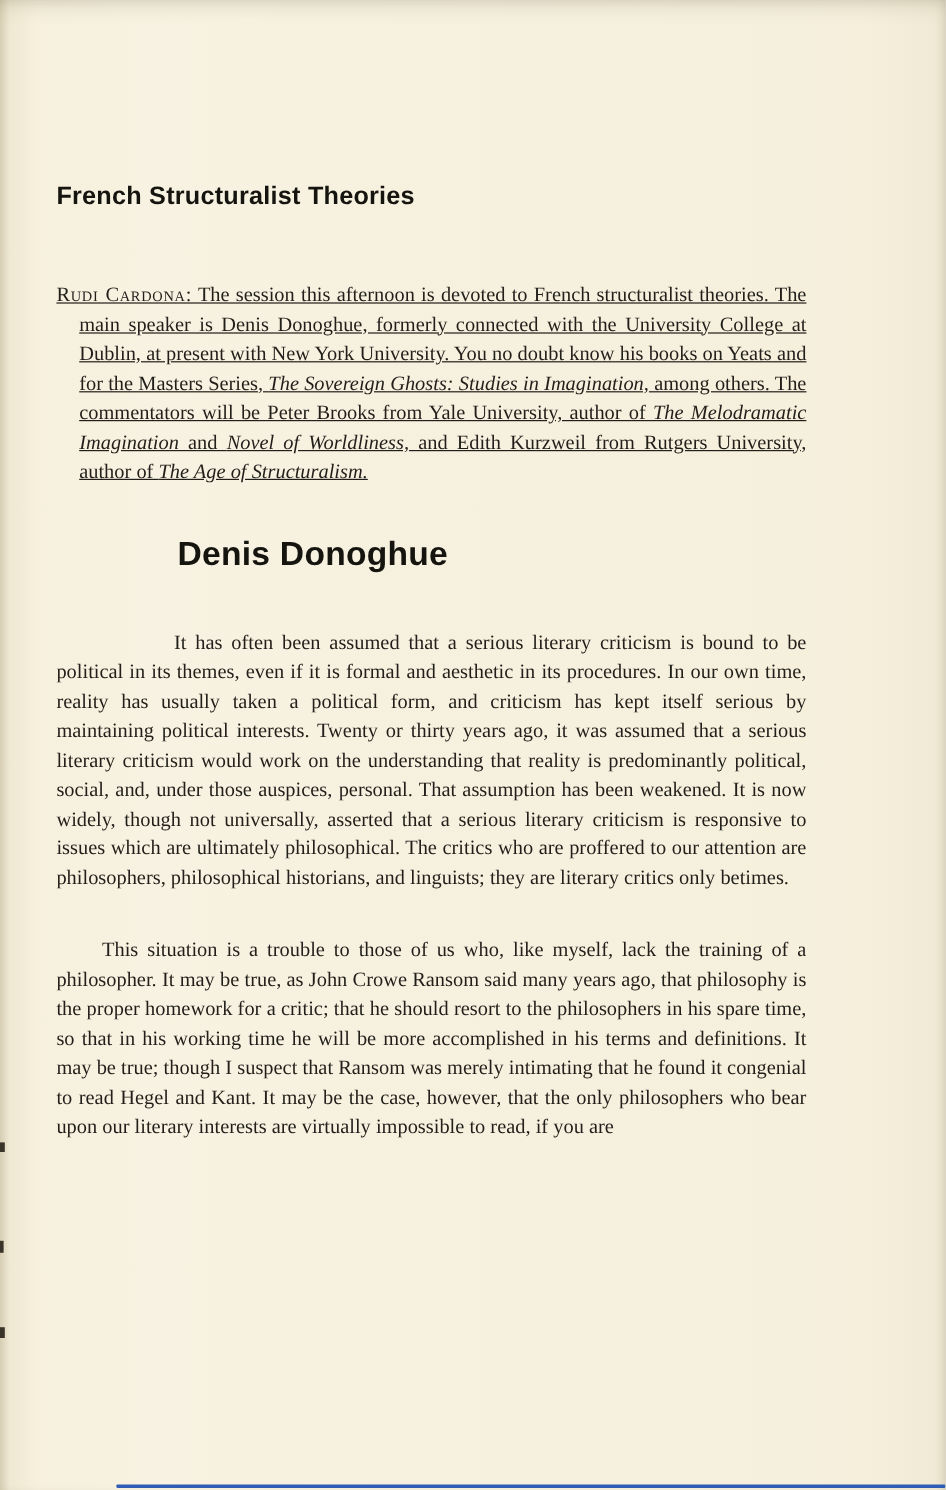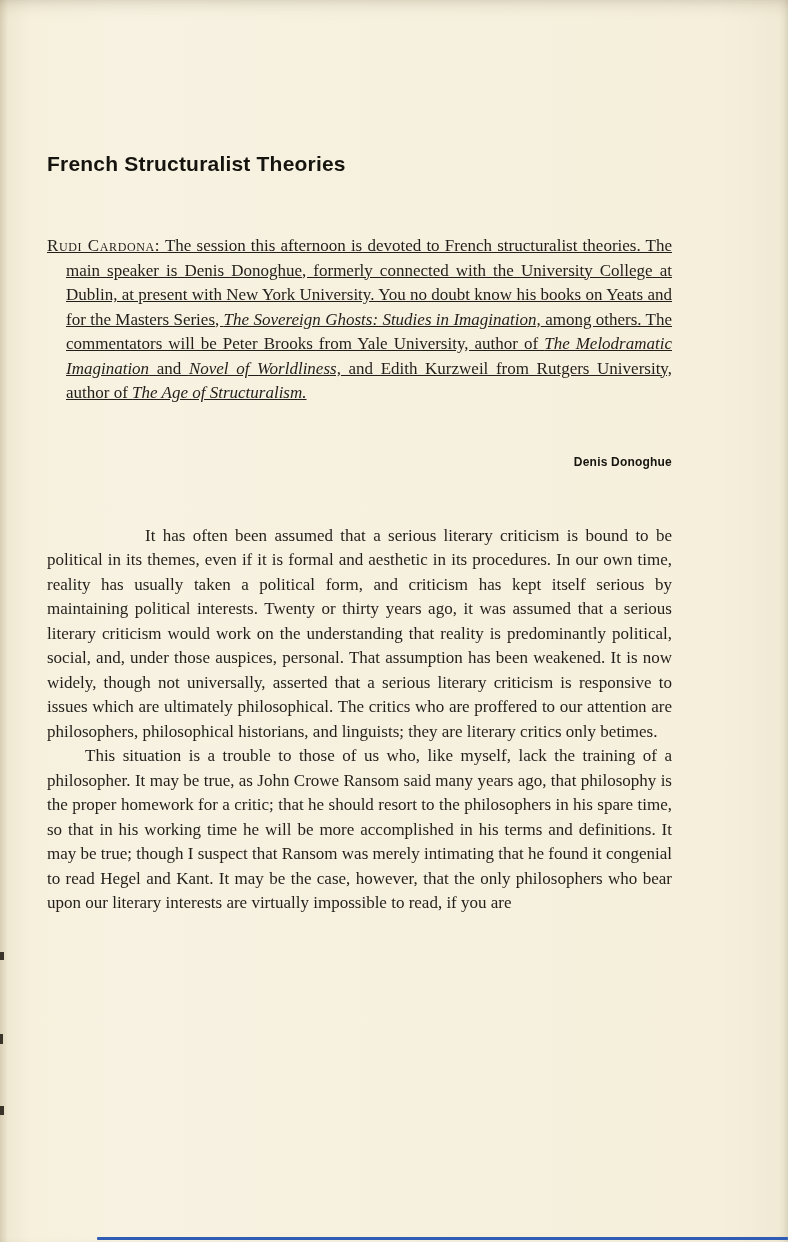--- a/index.html
+++ b/index.html
@@ -45,38 +45,38 @@
     text-decoration: underline;
   }
   .speaker {
     font-variant: small-caps;
     letter-spacing: 0.6px;
   }
   .section-heading {
     margin: 44px 0 50px 101px;
     font-family: "Liberation Sans", sans-serif;
     font-weight: bold;
-    font-size: 12px;
+    font-size: 28px;
     line-height: 24px;
     color: #16140f;
     letter-spacing: 0.2px;
-    text-align: right;
   }
   .body-para {
     margin: 0;
     font-size: 17px;
     line-height: 24.5px;
     text-align: justify;
   }
   .body-para.first {
     text-indent: 98px;
     font-family: Liberation Serif, serif;
   }
   .body-para.second {
     text-indent: 38px;
+    margin-top: 36px;
   }
   .it { font-style: italic; }
   .bottom-edge-line {
     position: absolute;
     left: 97px;
     right: 0;
     bottom: 2px;
     height: 3px;
     background: #2f5cb4;
     border-radius: 1px;

